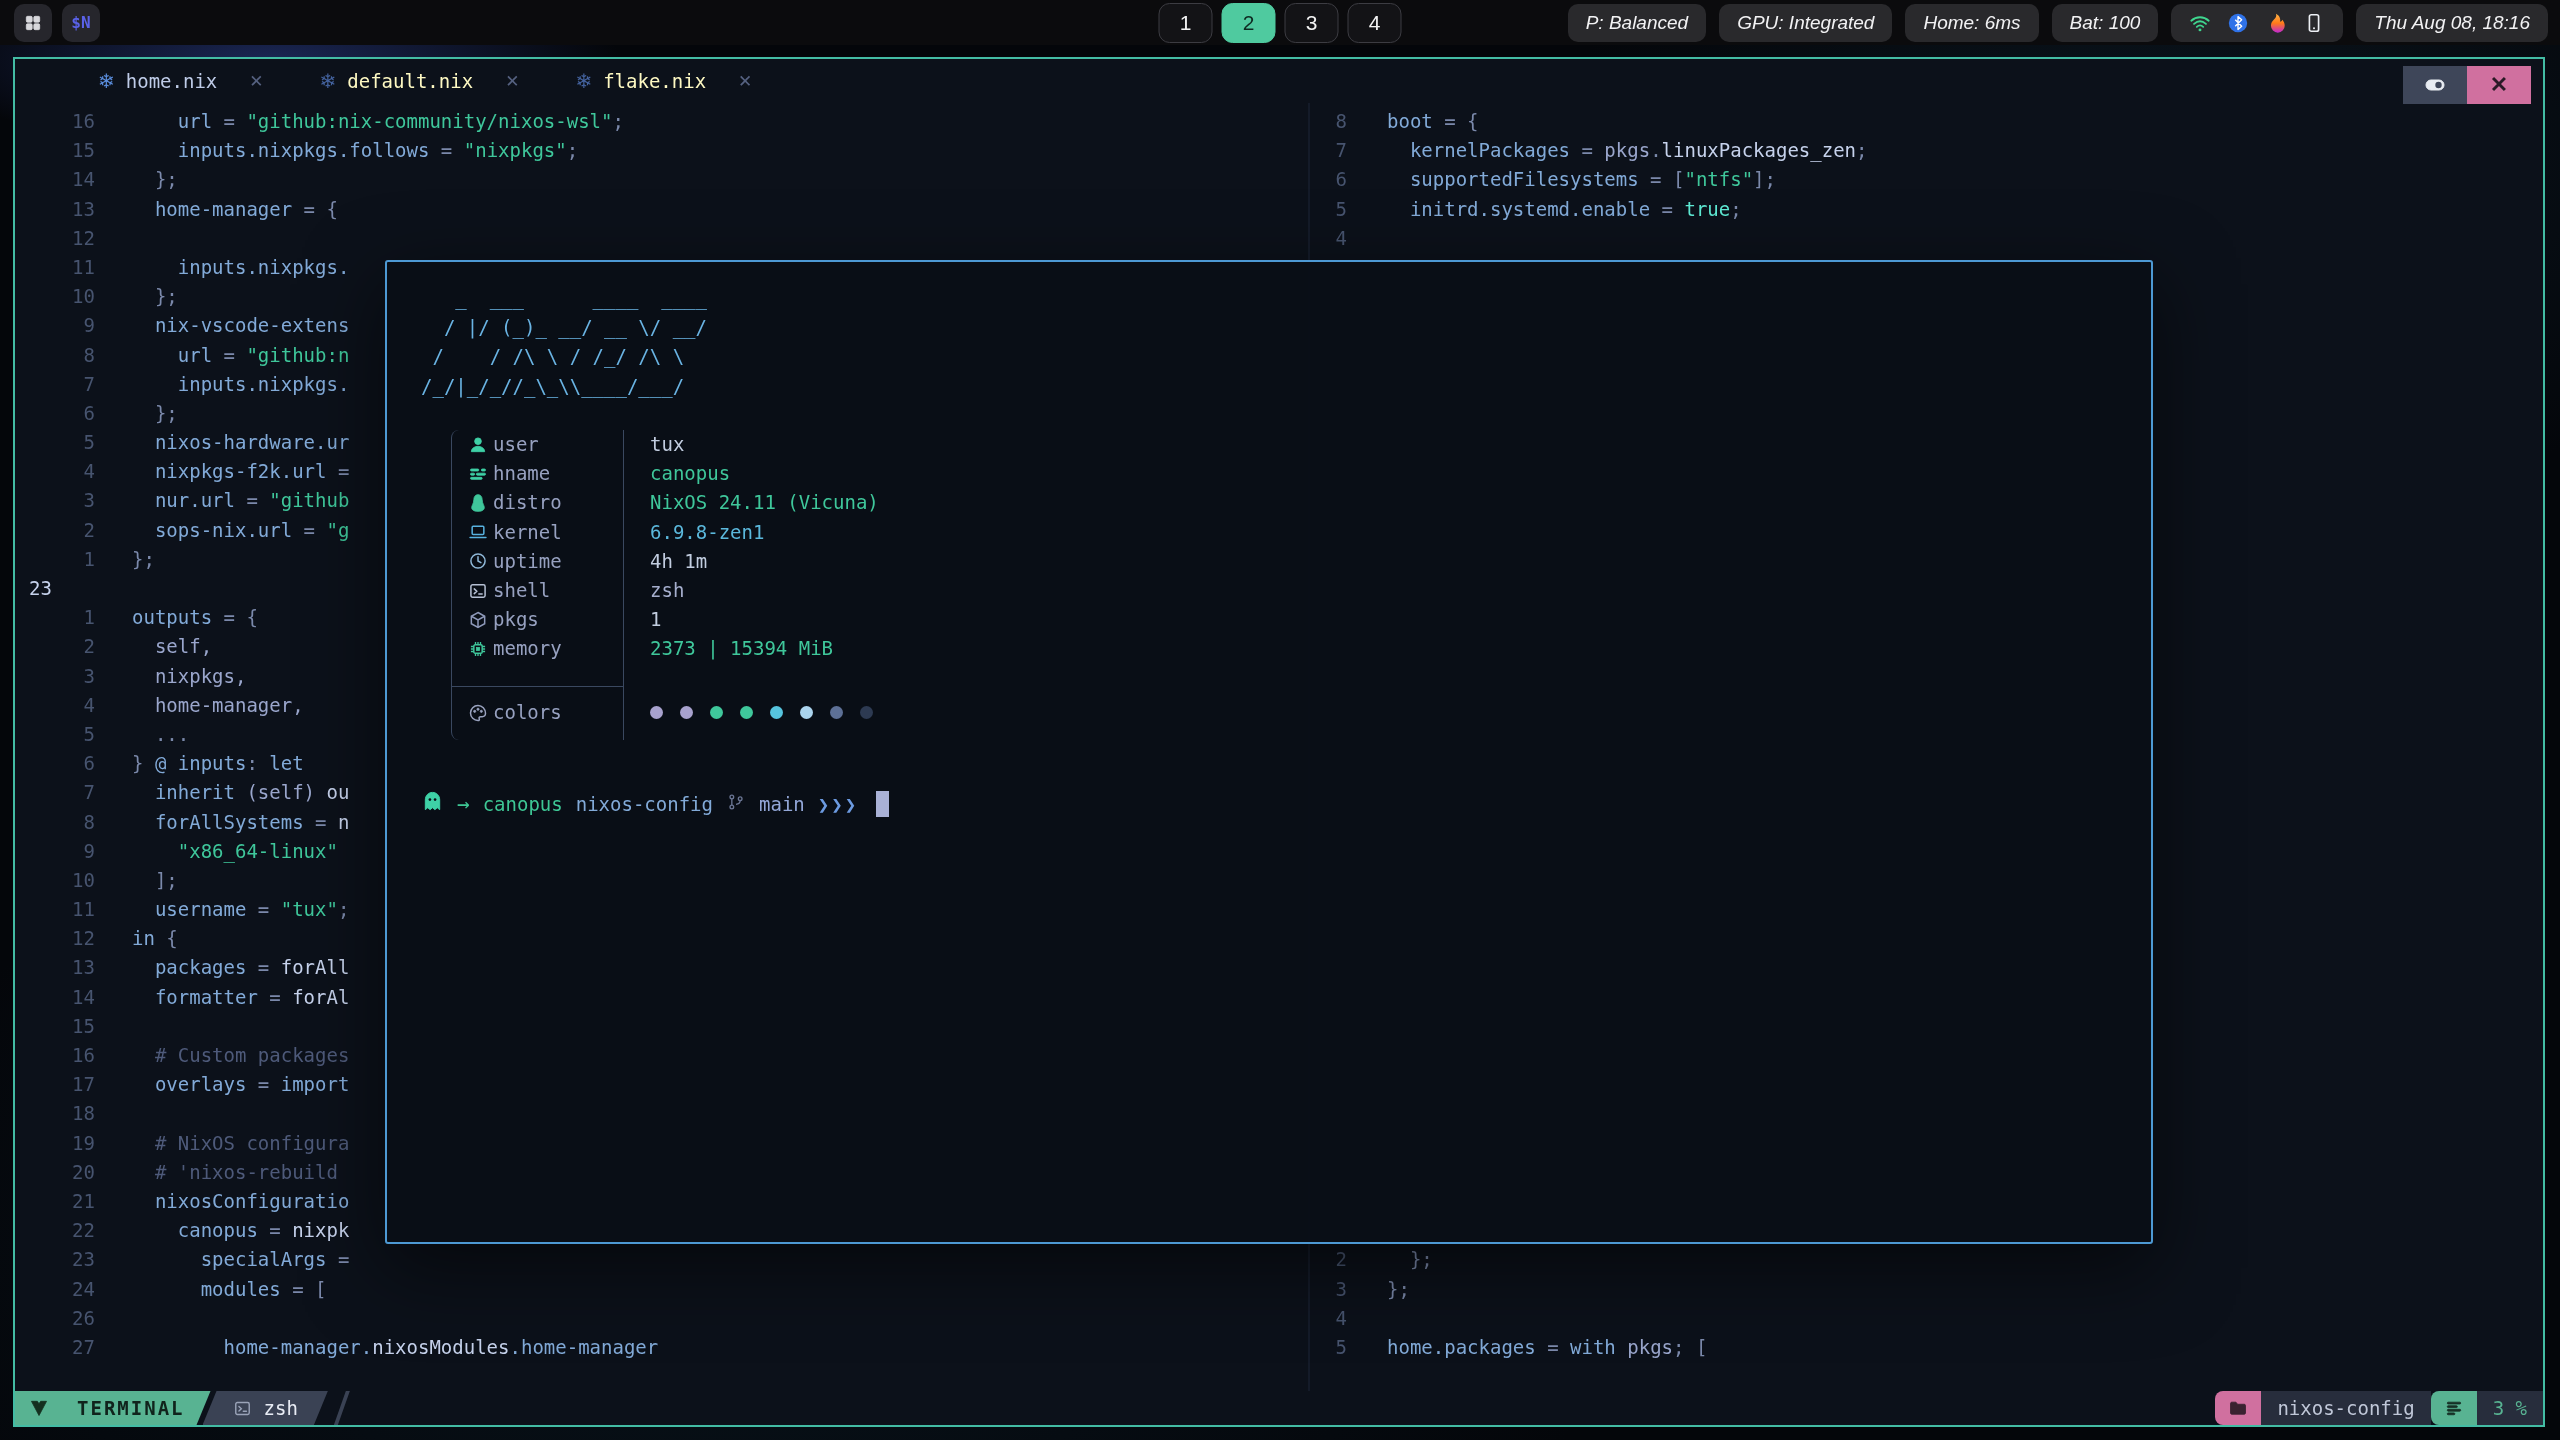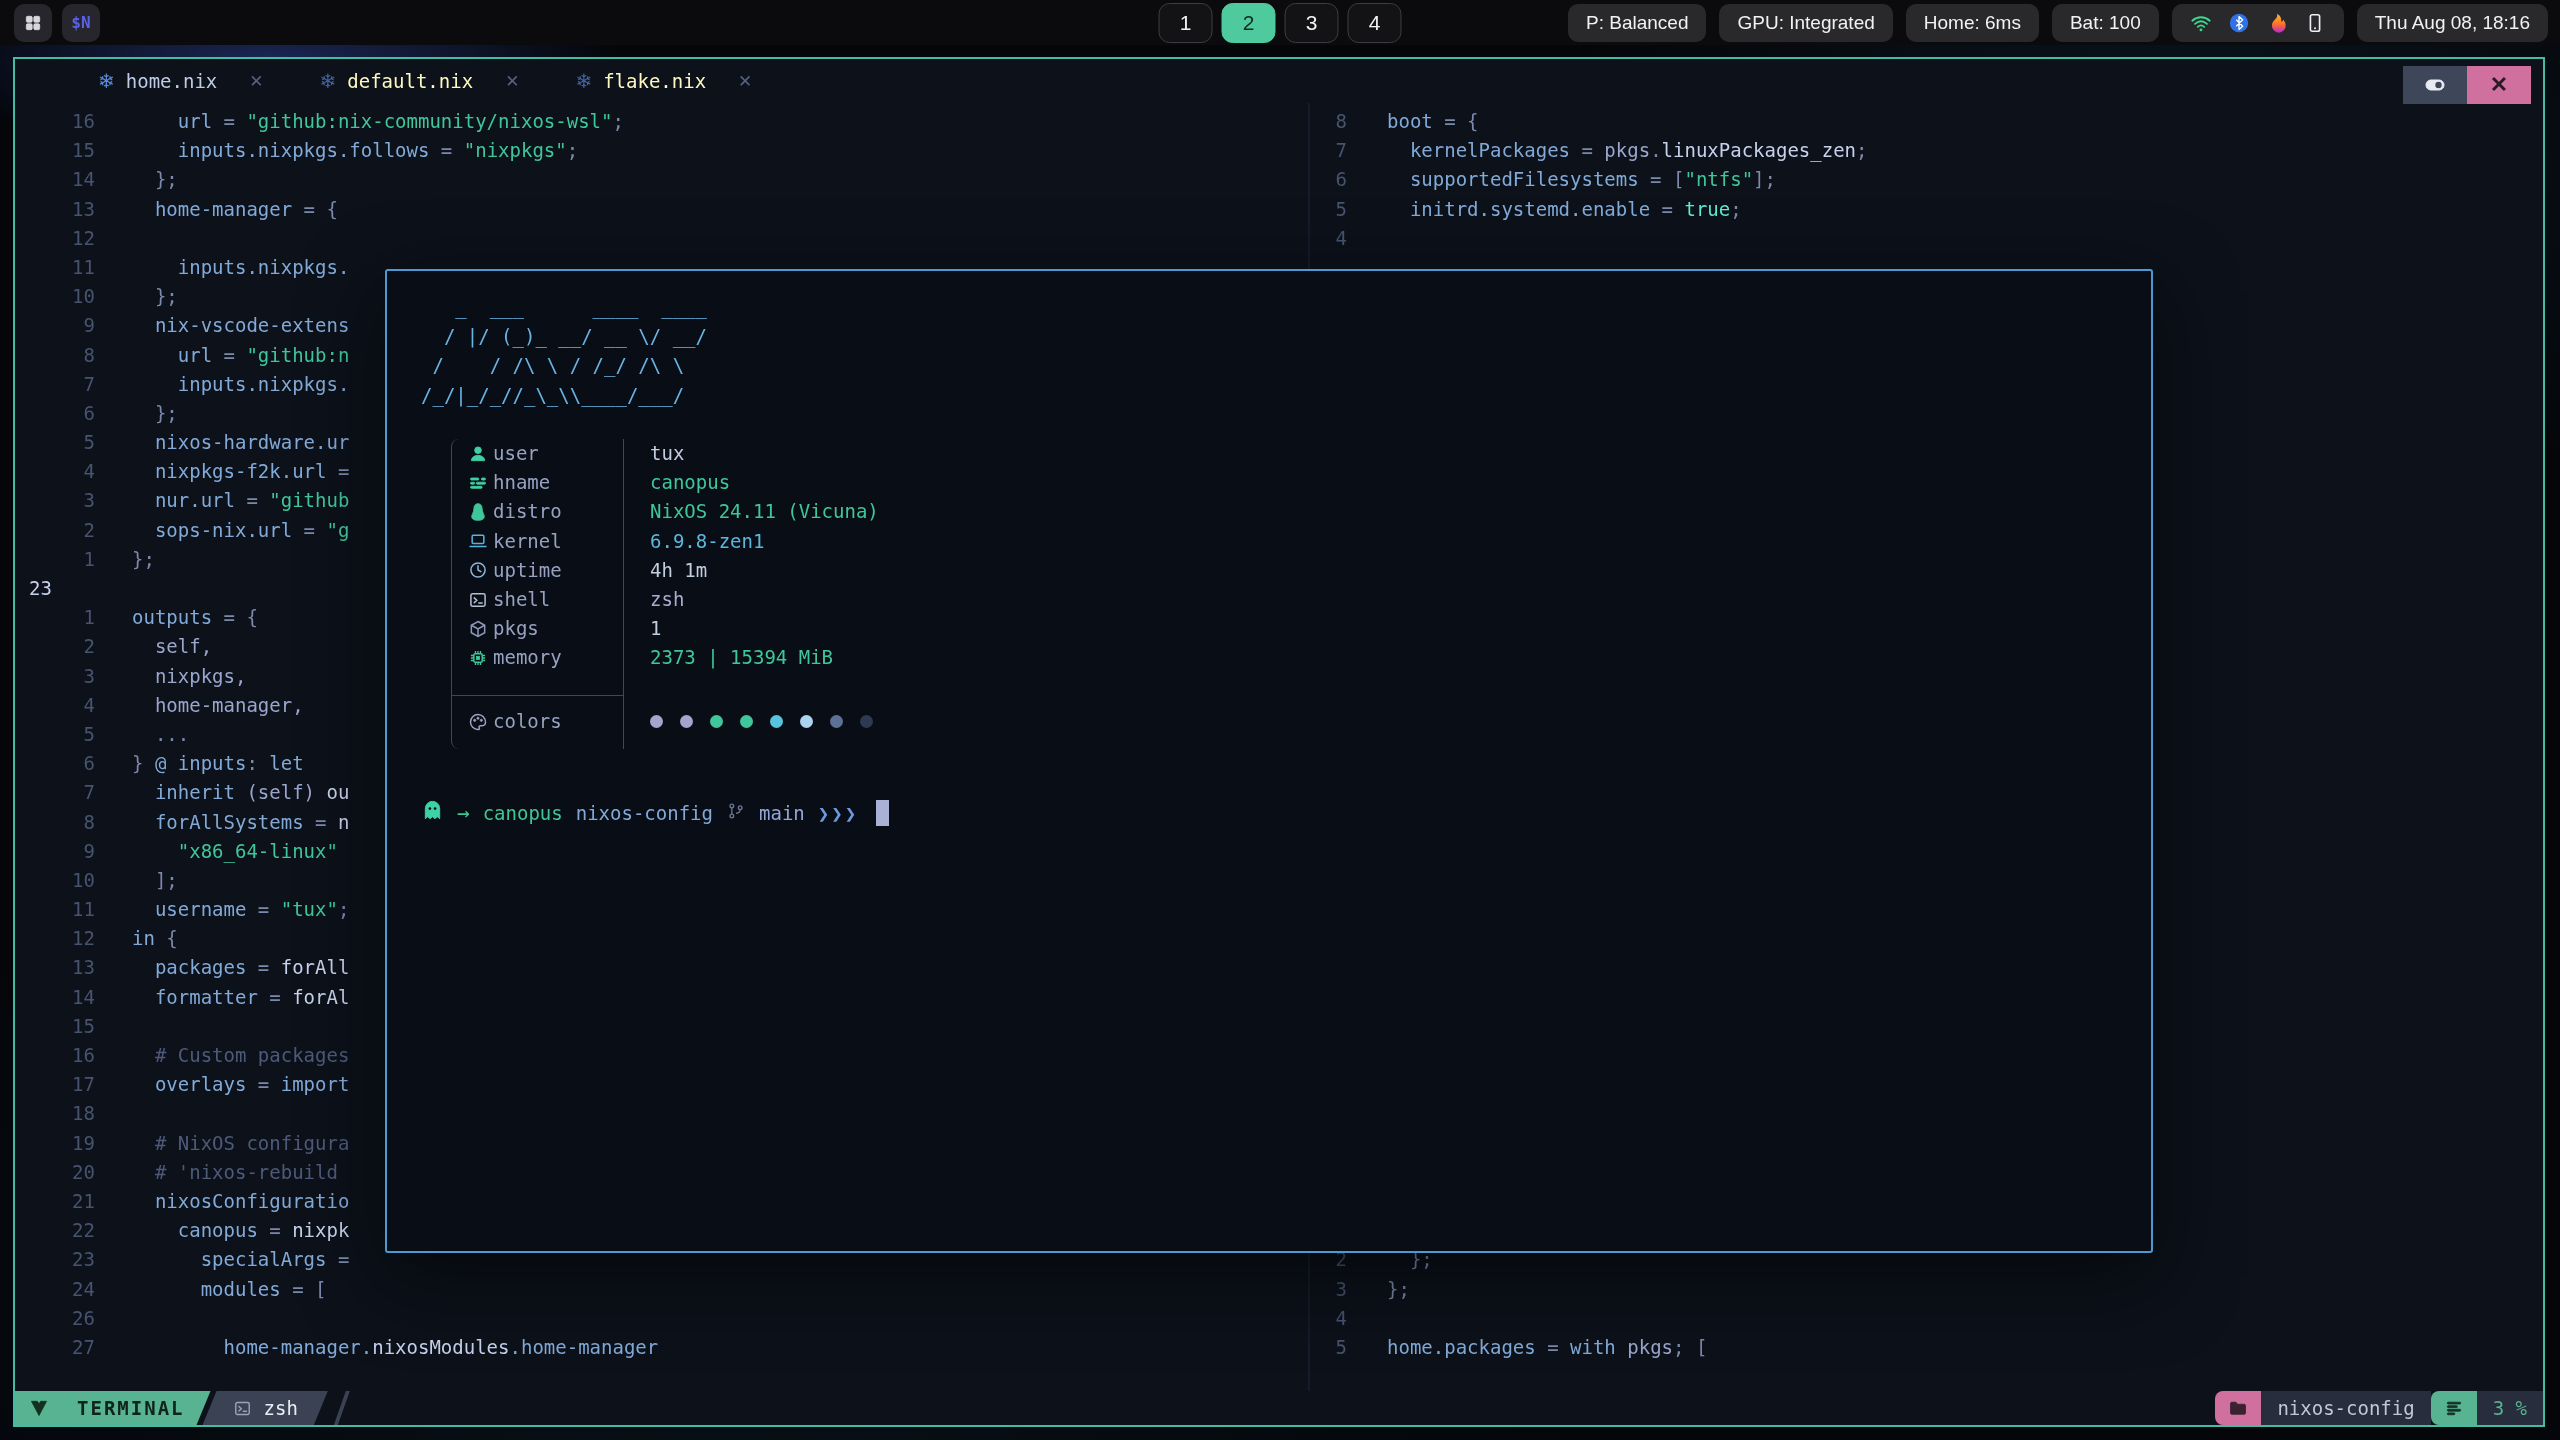--- a/index.html
+++ b/index.html
@@ -20,21 +20,21 @@
   .tb-left { position:absolute; left:14px; top:0; height:45px; display:flex; align-items:center; gap:10px; }
   .tb-btn { width:38px; height:38px; border:none; border-radius:10px; background:#26262c;
             display:flex; align-items:center; justify-content:center; cursor:pointer; }
   .tb-btn svg { width:20px; height:20px; color:#d8d8dc; }
   .tb-appicon { font:bold 16px "DejaVu Sans Mono", monospace; color:#5a62e8; }
   .tb-ws { position:absolute; left:50%; top:0; transform:translateX(-50%); height:45px;
            display:flex; align-items:center; gap:9px; }
   .ws-btn { width:54px; height:40px; border-radius:11px; background:#131316; border:1px solid #3c3c42;
             color:#f2f2f2; font-size:21px; display:flex; align-items:center; justify-content:center; cursor:pointer; }
   .ws-btn.active { background:#4fca9f; border-color:#4fca9f; color:#0e2a21; }
-  .tb-right { position:absolute; right:12px; top:0; height:45px; display:flex; align-items:center; gap:13px; }
+  .tb-right { position:absolute; right:12px; top:0; height:45px; display:flex; align-items:center; gap:13px;font-style:italic; }
   .pill { height:38px; border-radius:10px; background:#29292c; color:#f2f2f4; font-size:19px;
           display:flex; align-items:center; padding:0 18px; white-space:nowrap; }
   .pill-icons { gap:16px; }
   .pill-icons svg { width:22px; height:22px; }
   
   .window { position:absolute; left:13px; top:57px; width:2532px; height:1370px;
             background:#0c111a; border:2px solid #43bca4; }
   .tabbar { position:absolute; left:0; top:0; right:0; height:44px; display:flex; align-items:center;
             padding-left:55px; }
   .tab { display:flex; align-items:center; height:100%; padding:0 28px; cursor:pointer; }
@@ -78,21 +78,21 @@
   .sl-right { display:flex; margin-left:auto; }
   .cap { width:46px; display:flex; align-items:center; justify-content:center; border-radius:8px 0 0 8px; }
   .cap svg { width:20px; height:20px; }
   .cap-dir { background:#d0709f; color:#3a2230; }
   .cap-scroll { background:#58b392; color:#173126; }
   .sl-seg { background:#272d3c; display:flex; align-items:center; padding:0 16px; color:#c0c7d8; }
   .sl-scrolltxt { color:#58b392; }
   
   .float { position:absolute; left:385px; top:260px; width:1768px; height:984px;
            background:rgba(9,14,23,.97); border:2px solid #4d99d4; border-radius:3px;
-           box-shadow:0 24px 80px rgba(0,0,0,.55); cursor:text;margin-top:9px; }
+           box-shadow:0 24px 80px rgba(0,0,0,.55); cursor:text; }
   .ascii { position:absolute; left:34px; top:22px; font:19px/29.2px "DejaVu Sans Mono", monospace;
            color:#6ab4e4; white-space:pre; }
   .fetch { position:absolute; left:64px; top:168px; display:grid; grid-template-columns:172px auto;
            border-left:1px solid #3a4860; border-radius:8px 0 0 8px;
            font:19px/29.2px "DejaVu Sans Mono", monospace; }
   .fl { display:flex; align-items:center; gap:5px; padding-left:16px; height:29.2px;
         border-right:1px solid #3a4860; color:#97a1c0; }
   .fl svg { width:20px; height:20px; flex:none; }
   .fv { padding-left:26px; height:29.2px; line-height:29.2px; }
   .fsp { height:22px; }

